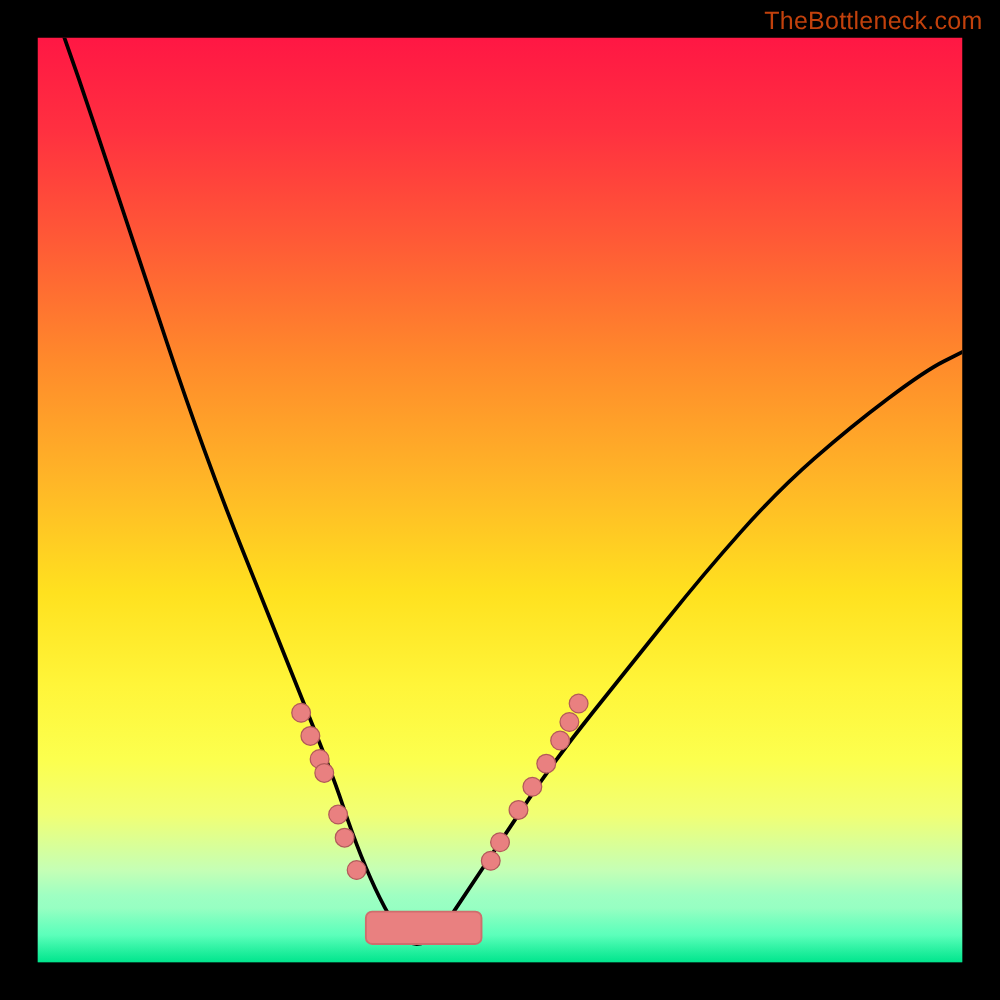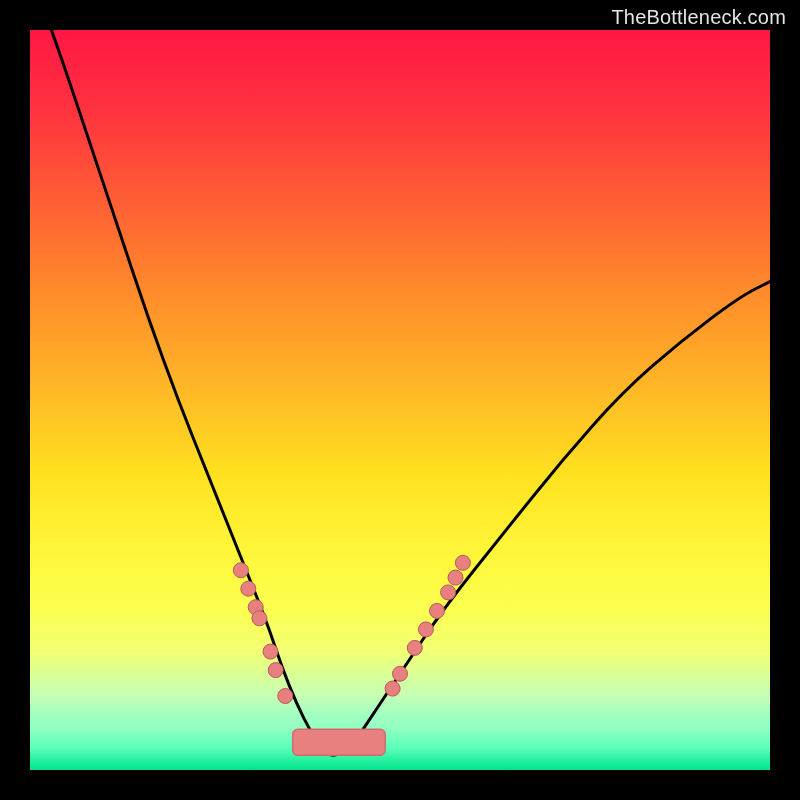--- a/index.html
+++ b/index.html
@@ -64,21 +64,21 @@
     position: absolute;
     top: 0;
     left: 0;
     width: 740px;
     height: 740px;
   }
   .watermark {
     position: absolute;
     top: 6px;
     right: 14px;
-    color: #e5e5e5;
+    color: #c2410c;
     font-size: 20px;
     letter-spacing: 0.2px;
     font-weight: 500;
   }
 </style>
 </head>
 <body>
 
 <div class="frame">
   <div class="plot">

